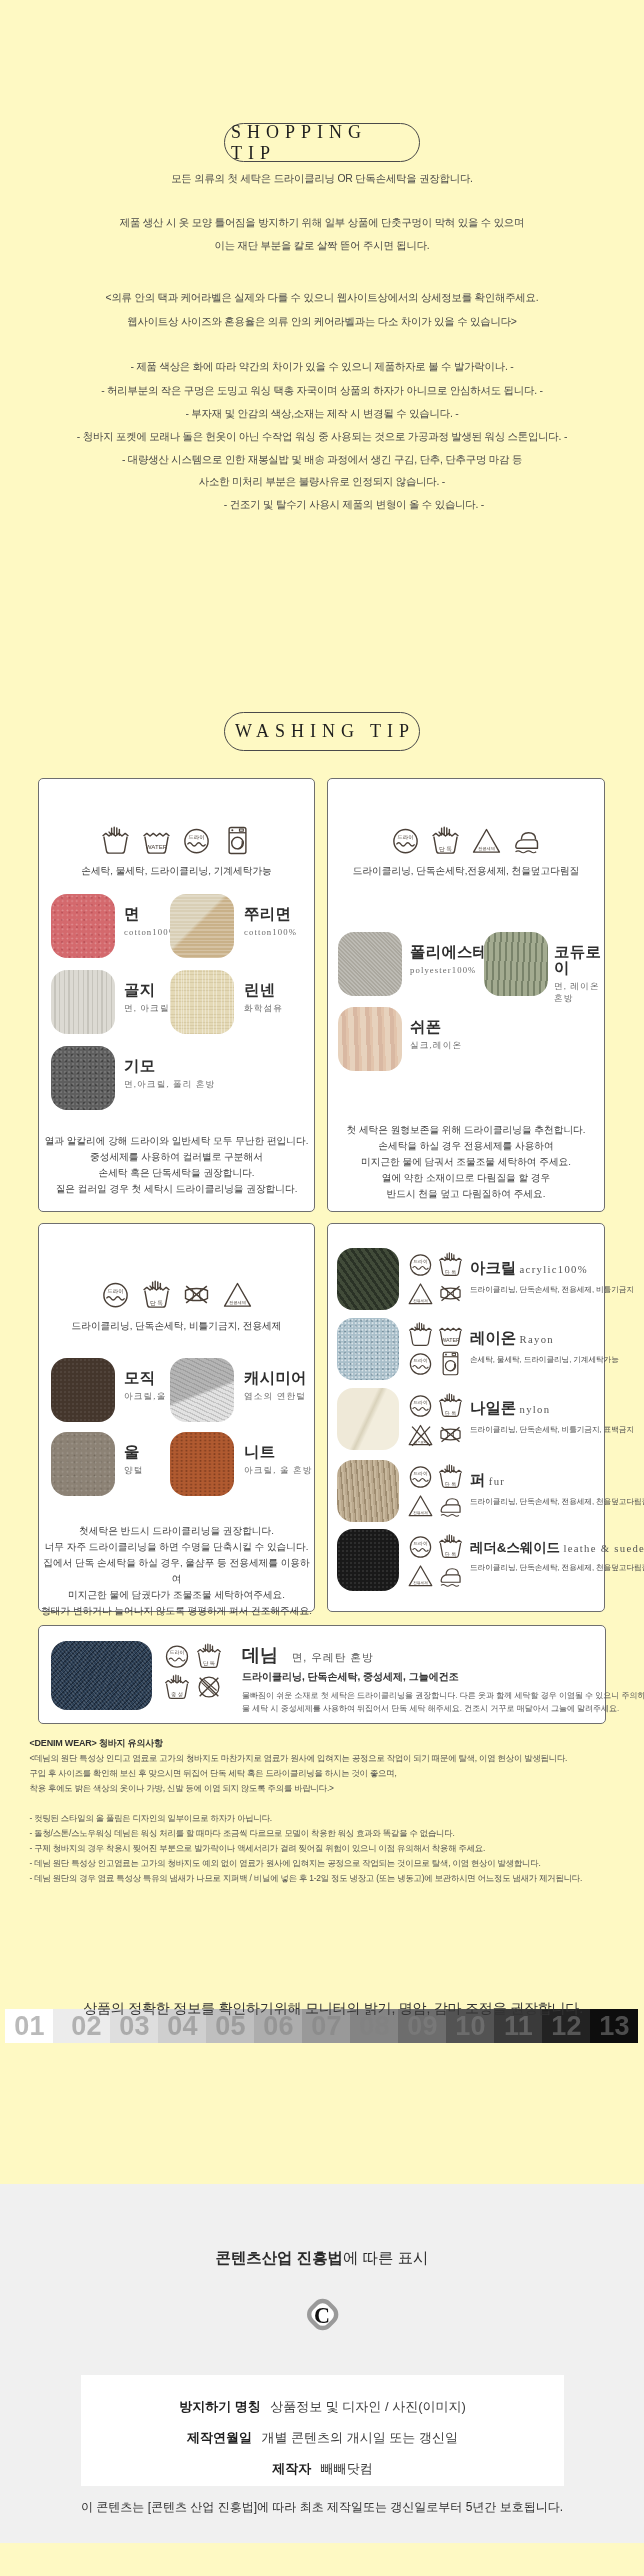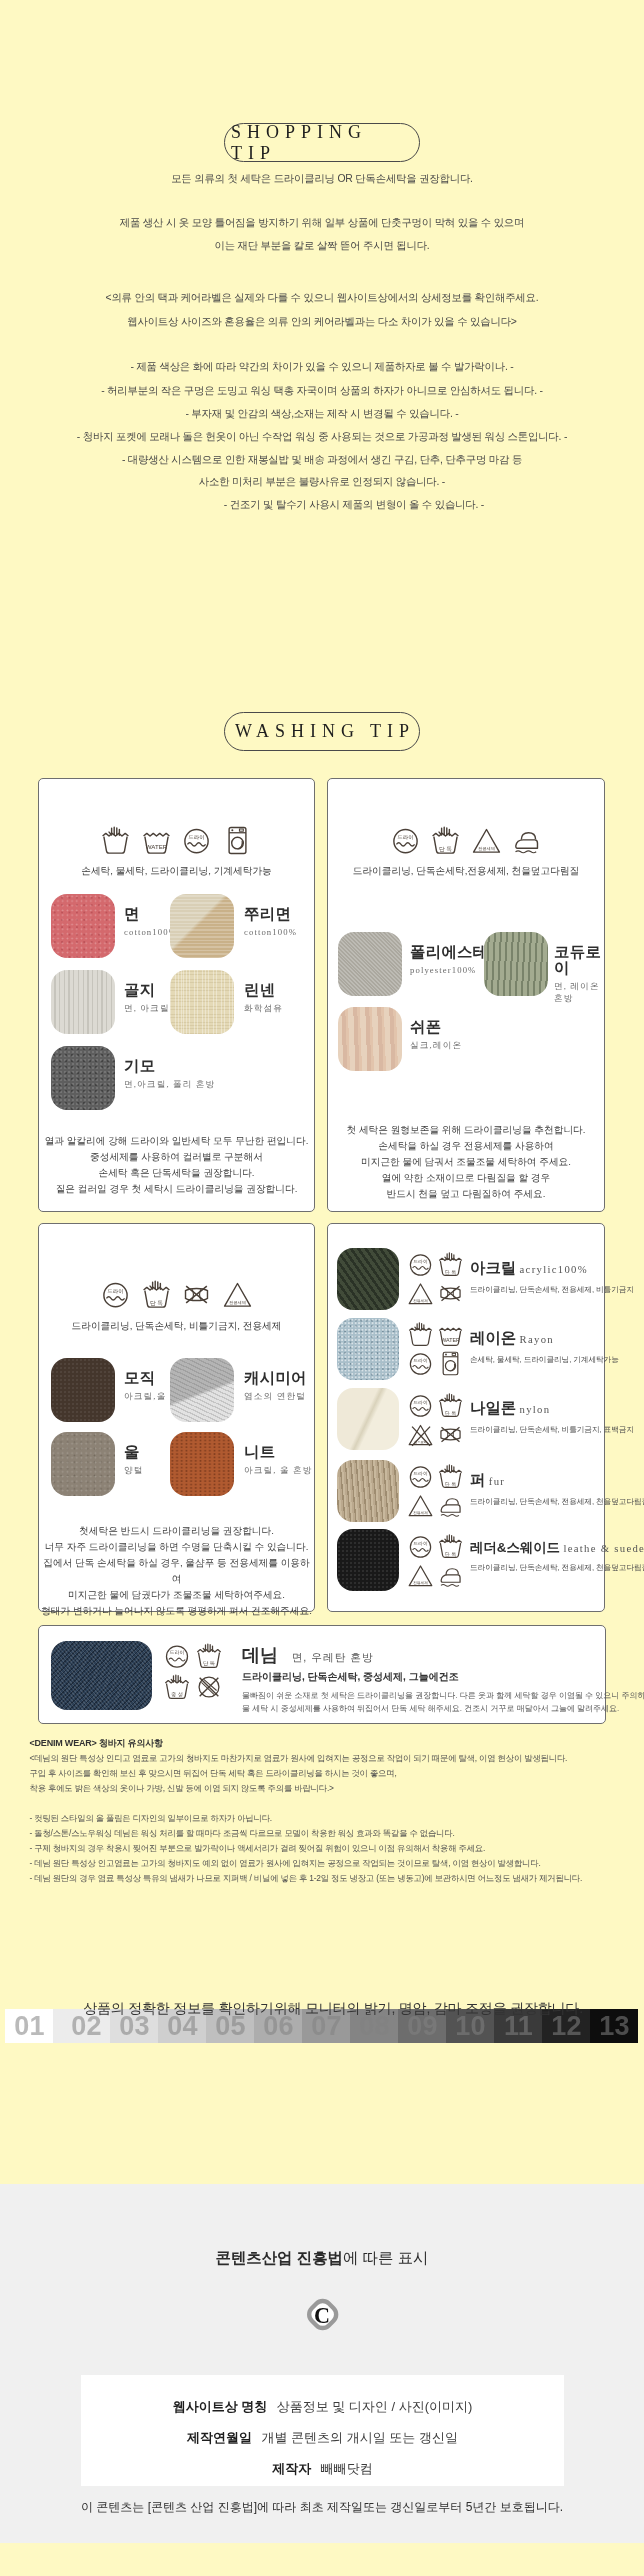--- a/index.html
+++ b/index.html
@@ -518,21 +518,21 @@
     </div>
     <div class="abs" style="left:50%;transform:translateX(-50%);top:107px;">
       <svg width="42" height="47" viewBox="0 0 62 70">
         <rect x="14" y="17" width="36" height="36" rx="13" transform="rotate(45 32 35)" fill="#ffffff" stroke="#9a9a9a" stroke-width="6.5"></rect>
         <text x="31" y="47" text-anchor="middle" font-size="33" font-weight="bold" fill="#111" font-family="Liberation Serif,serif">C</text>
       </svg>
     </div>
     <div class="law-box">
       <div style="padding-top:16px;">
         <div class="law-row">
-          <span class="lab">웹사이트상 명칭</span>
+          <span class="lab">방지하기 명칭</span>
           <span class="val">상품정보 및 디자인 / 사진(이미지)</span>
         </div>
         <div class="law-row">
           <span class="lab">제작연월일</span>
           <span class="val">개별 콘텐츠의 개시일 또는 갱신일</span>
         </div>
         <div class="law-row">
           <span class="lab">제작자</span>
           <span class="val">빼빼닷컴</span>
         </div>

